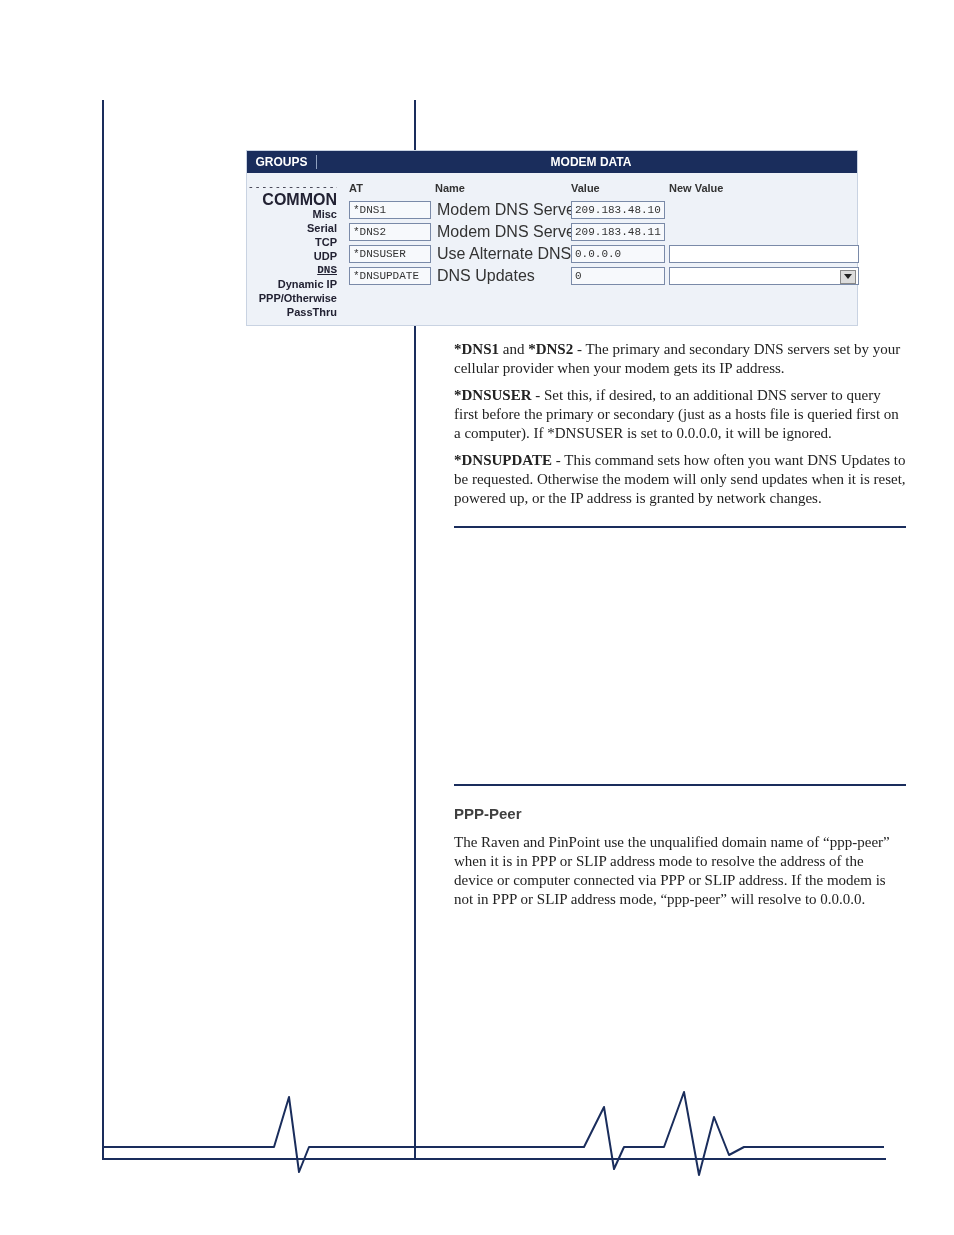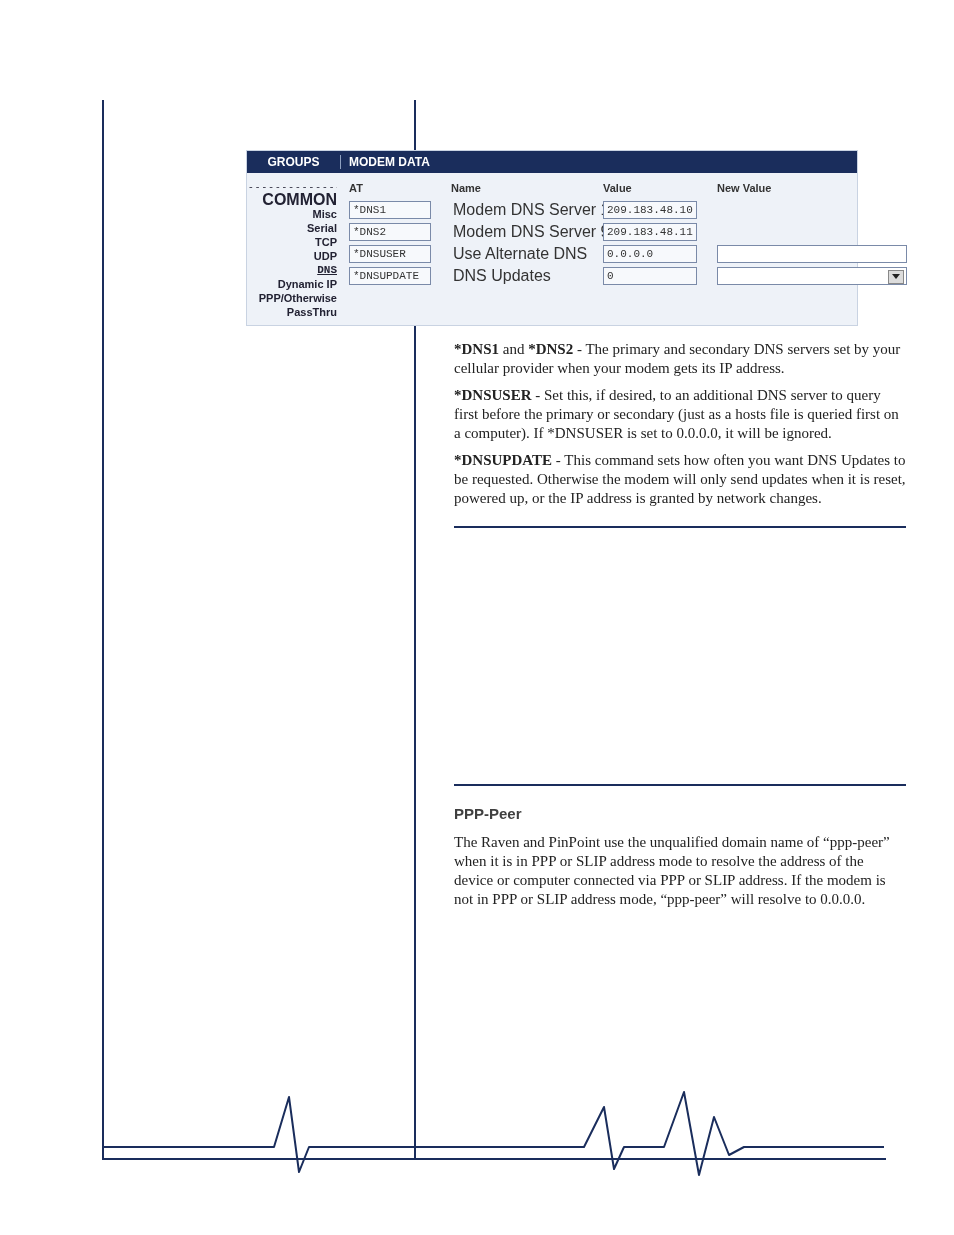--- a/index.html
+++ b/index.html
@@ -50,22 +50,22 @@
   }
   .modem-header {
     display: flex;
     background: #1a2d5c;
     color: #ffffff;
     font-weight: bold;
     height: 22px;
     align-items: center;
     font-size: 12px;
   }
-  .mh-groups { width: 94px; text-align: center; border-right: 1px solid #8fa0c0; }
-  .mh-modem  { flex: 1; padding-left: 8px; }
+  .mh-groups { width: 70px; text-align: center; border-right: 1px solid #8fa0c0; }
+  .mh-modem  { flex: 1; padding-left: 8px; text-align: center; }
 
   .modem-body {
     display: flex;
     background: #eef2f8;
   }
   .sidebar {
     width: 94px;
     text-align: right;
     padding: 6px 4px 6px 2px;
     font-family: Verdana, Geneva, sans-serif;
@@ -79,21 +79,21 @@
   .sidebar .item { display:block; }
   .sidebar .item.active { text-decoration: underline; font-family: Liberation Mono, monospace; }
 
   .grid {
     flex: 1;
     padding: 4px 6px 8px 8px;
   }
   .grid-header, .grid-row {
     display: grid;
     grid-template-columns: 82px 132px 94px 190px;
-    column-gap: 20px;
+    column-gap: 4px;
     align-items: center;
     height: 22px;
   }
   .grid-header { font-weight: bold; font-size: 11px; }
   .cell-box {
     border: 1px solid #7a8aa8;
     background: #f7f9fc;
     height: 18px;
     line-height: 16px;
     padding: 0 3px;

